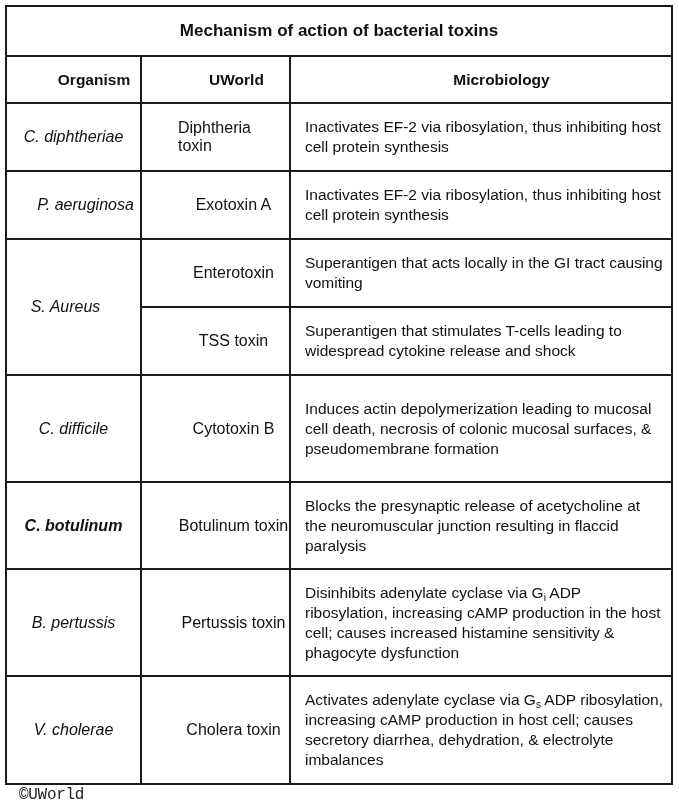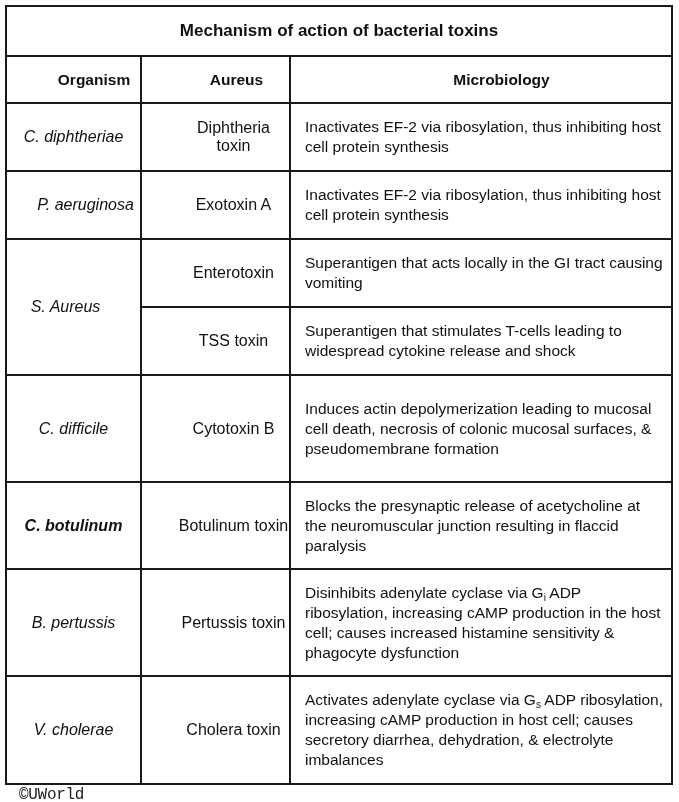--- a/index.html
+++ b/index.html
@@ -3,40 +3,40 @@
 <meta charset="utf-8">
 <style>
   html, body { margin:0; padding:0; background:#ffffff; }
   body { width:679px; height:802px; position:relative; overflow:hidden;
          font-family:"Liberation Sans", sans-serif; color:#111; }
   .tbl { position:absolute; left:5px; top:5px; width:668px; height:780px;
          border:2px solid #1a1a1a; box-sizing:border-box; }
   .hline { position:absolute; height:2px; background:#1a1a1a; }
   .vline { position:absolute; width:2px; background:#1a1a1a; }
   .cell { position:absolute; display:flex; align-items:center; box-sizing:border-box; }
-  .center { justify-content:center; text-align:center; }
+  .center { justify-content:center; }
   .left { justify-content:flex-start; text-align:left; padding-left:14px; padding-right:8px; }
   .title { font-weight:bold; font-size:17px; }
   .hdr { font-weight:bold; font-size:15.5px;padding-left:40px; }
   .org { font-style:italic; font-size:16px; }
   .tox { font-size:16px;padding-left:36px; }
   .desc { font-size:15.5px; line-height:20px; }
   .copy { position:absolute; left:19px; top:786px; font-size:16px; color:#222; letter-spacing:-0.3px;font-family:Liberation Mono, monospace; }
   sub { font-size:10px; vertical-align:-3px; line-height:0; }
 </style>
 </head>
 <body>
 
 <div class="tbl"></div>
 
 <div class="cell center title" style="left:7px; top:7px; width:664px; height:48px;">Mechanism of action of bacterial toxins</div>
 <div class="hline" style="left:5px; top:55px; width:668px;"></div>
 
 <div class="cell center hdr" style="left:7px; top:57px; width:134px; height:46px;">Organism</div>
-<div class="cell center hdr" style="left:143px; top:57px; width:147px; height:46px;">Aureus</div>
+<div class="cell center hdr" style="left:143px; top:57px; width:147px; height:46px;">UWorld</div>
 <div class="cell center hdr" style="left:292px; top:57px; width:379px; height:46px;">Microbiology</div>
 
 <div class="vline" style="left:140px; top:56px; height:728px;"></div>
 <div class="vline" style="left:289px; top:56px; height:728px;"></div>
 
 <div class="hline" style="left:5px; top:102px; width:668px;"></div>
 <div class="hline" style="left:5px; top:170px; width:668px;"></div>
 <div class="hline" style="left:5px; top:238px; width:668px;"></div>
 <div class="hline" style="left:140px; top:306px; width:533px;"></div>
 <div class="hline" style="left:5px; top:374px; width:668px;"></div>

